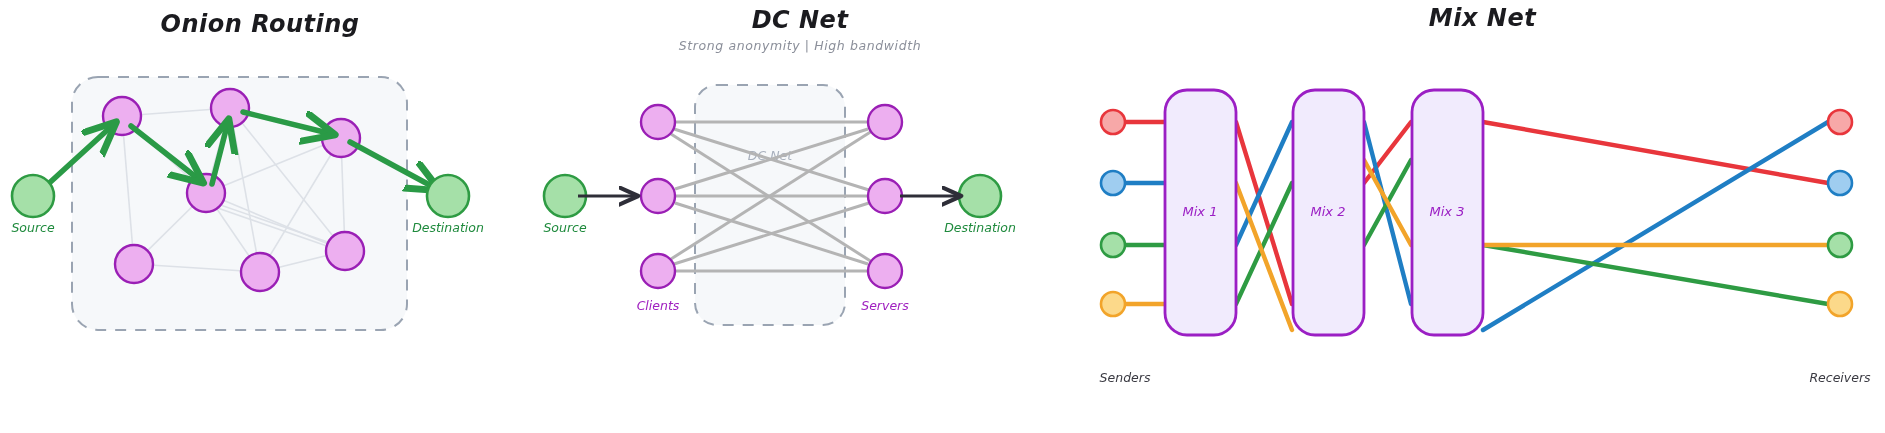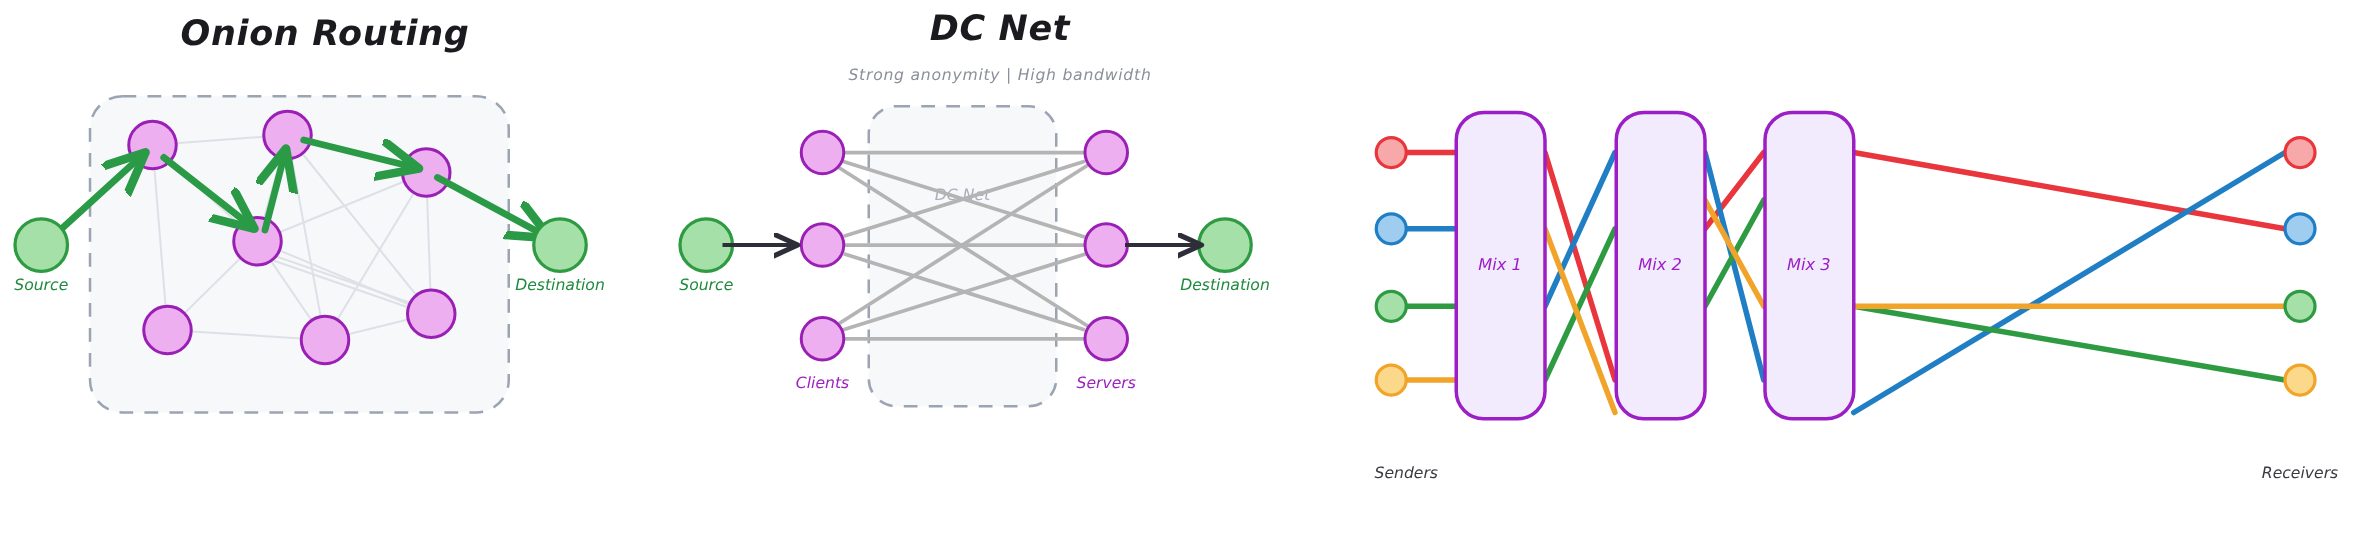--- a/index.html
+++ b/index.html
@@ -26,39 +26,39 @@
   }
   #panel-onion { left: 0px;    width: 520px; }
   #panel-dcnet { left: 520px;  width: 560px; }
   #panel-mixnet{ left: 1080px; width: 805px; }
 
   .panel-title {
     position: absolute;
     left: 0; right: 0;
     text-align: center;
     font-family: "DejaVu Sans", sans-serif;
-    font-size: 28px;
+    font-size: 24px;
     font-weight: 700;
     color: #1b1b1f;
     letter-spacing: 0.5px;
     font-style: italic;
   }
   .panel-sub {
     position: absolute;
     left: 0; right: 0;
     text-align: center;
     font-size: 12.5px;
     color: #8b8f9a;
     letter-spacing: 0.6px;
     font-style: italic;
   }
   #t-onion  { top: 10px; }
   #s-onion  { top: 40px; }
   #t-dcnet  { top: 6px; }
-  #s-dcnet  { top: 52px; }
+  #s-dcnet  { top: 38px; }
   #t-mixnet { top: 4px; }
   #s-mixnet { top: 40px; }
 
   svg { display: block; }
   .svg-layer {
     position: absolute;
     top: 0; left: 0;
   }
   .nlabel {
     font-family: "DejaVu Sans", sans-serif;
@@ -184,20 +184,21 @@
       <line x1="380" y1="196" x2="440" y2="196" stroke="#2e2e38" stroke-width="3.2" marker-end="url(#arrowDark)"></line>
 
       <text class="nlabel nlabel-green" x="45" y="232" text-anchor="middle">Source</text>
       <text class="nlabel nlabel-green" x="460" y="232" text-anchor="middle">Destination</text>
       <text class="nlabel nlabel-purple" x="138" y="310" text-anchor="middle">Clients</text>
       <text class="nlabel nlabel-purple" x="365" y="310" text-anchor="middle">Servers</text>
     </svg>
   </div>
 
   <div class="panel" id="panel-mixnet">
+    <div class="panel-title" id="t-mixnet">Mix Net</div>
 
     <svg class="svg-layer" width="805" height="433" viewBox="0 0 805 433">
 
       <g stroke-width="4.4" fill="none" stroke-linecap="round">
         <line stroke="#e8363c" x1="45" y1="122" x2="92" y2="122"></line>
         <line stroke="#1f7ec4" x1="45" y1="183" x2="92" y2="183"></line>
         <line stroke="#2e9b43" x1="45" y1="245" x2="92" y2="245"></line>
         <line stroke="#f2a42a" x1="45" y1="304" x2="92" y2="304"></line>
       </g>
 

